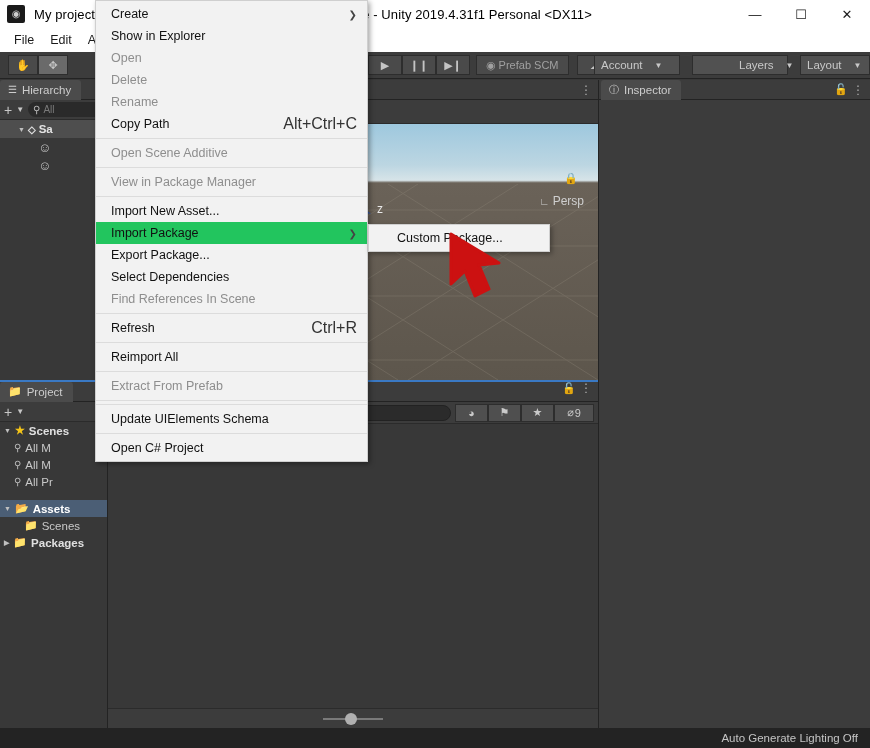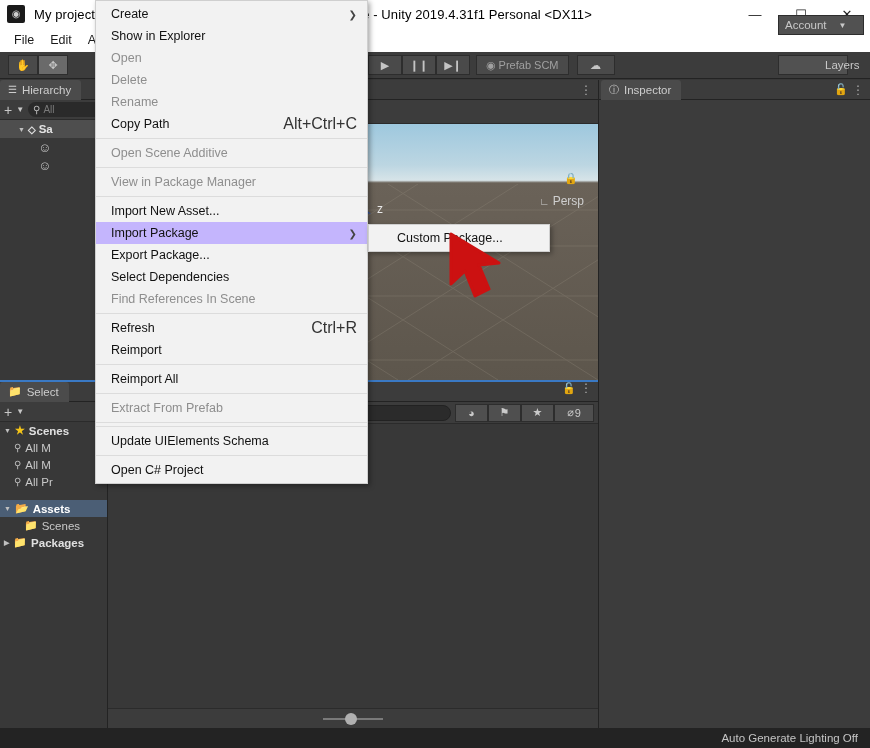--- a/index.html
+++ b/index.html
@@ -49,21 +49,21 @@
     height: 20px; min-width: 28px; background: #585858; border: 1px solid #2d2d2d;
     display: flex; align-items: center; justify-content: center;
     color: #c4c4c4; font-size: 11px; margin: 0; padding: 0 5px;
   }
   .tbtn.dark { background: #4a4a4a; }
   .tbtn.sel { background: #6a6a6a; }
   .left-tools { margin-left: 8px; gap: 0; }
   .left-tools .tbtn { width: 30px; }
   .play-group { position: absolute; left: 368px; display: flex; }
   .play-group .tbtn { width: 34px; background: #4a4a4a; }
-  .right-tools { position: absolute; right: 6px; display: flex; gap: 20px; flex-direction: column; }
+  .right-tools { position: absolute; right: 0; display: flex; gap: 12px; }
   .dropbtn {
     height: 20px; background: #515151; border: 1px solid #2d2d2d; color: #c8c8c8;
     font-size: 11.5px; display: flex; align-items: center; padding: 0 6px; gap: 12px;
   }
   .caret { font-size: 8px; color: #c8c8c8; }
 
   
   .panel-tabbar {
     height: 20px; background: #3c3c3c; display: flex; align-items: center;
     border-bottom: 1px solid #232323; position: relative;
@@ -201,21 +201,21 @@
     position: absolute; left: 95px; top: 0px; width: 273px;
     background: #f2f2f2; border: 1px solid #cfcfcf;
     box-shadow: 2px 2px 5px rgba(0,0,0,.35); padding: 2px 0; z-index: 50;
   }
   .ctx-item {
     height: 22px; display: flex; align-items: center;
     padding: 0 10px 0 15px; font-size: 12.5px; color: #111;
     justify-content: space-between; white-space: nowrap;
   }
   .ctx-item.disabled { color: #8e8e8e; }
-  .ctx-item.hl { background: #c4b5fd; color: #111; }
+  .ctx-item.hl { background: #22c55e; color: #111; }
   .ctx-sep { height: 1px; background: #dcdcdc; margin: 3px 0; }
   .ctx-right { font-size: 16px; color: #333; }
   .ctx-arrow { font-size: 10px; color: #444; }
 
   .submenu {
     position: absolute; left: 368px; top: 224px; width: 182px;
     background: #f2f2f2; border: 1px solid #cfcfcf;
     box-shadow: 2px 2px 5px rgba(0,0,0,.35); padding: 2px 0; z-index: 60;
   }
 
@@ -258,21 +258,21 @@
         <span>Prefab SCM</span>
       </div>
       <div class="tbtn" style="width:38px;margin-left:8px;">☁</div>
     </div>
 
     <div class="right-tools">
       <div class="dropbtn" style="width:86px;">
         <span>Account</span>
         <span class="caret">▼</span>
       </div>
-      <div class="dropbtn" style="width:70px;padding-left:46px;">
+      <div class="dropbtn" style="width:96px;padding-left:46px;">
         <span>Layers</span>
         <span class="caret">▼</span>
       </div>
       <div class="dropbtn" style="width:70px;">
         <span>Layout</span>
         <span class="caret">▼</span>
       </div>
     </div>
   </div>
 
@@ -367,21 +367,21 @@
         <text x="13" y="77" fill="#e9e9e9" font-size="12" text-anchor="middle" font-family="Liberation Sans">x</text>
         <text x="97" y="77" fill="#e9e9e9" font-size="12" text-anchor="middle" font-family="Liberation Sans">z</text>
       </svg>
     </div>
   </div>
 
   <div class="project">
     <div class="panel-tabbar">
       <div class="panel-tab">
         <span class="folder-ic">📁</span>
-        <span>Select</span>
+        <span>Project</span>
       </div>
     </div>
     <div class="h-toolrow">
       <span class="plusbtn">+</span>
       <span class="caret">▼</span>
     </div>
 
     <div class="p-row bold">
       <span class="tri">▼</span>
       <span class="star-ic">★</span>
@@ -500,23 +500,20 @@
       <span>Select Dependencies</span>
     </div>
     <div class="ctx-item disabled">
       <span>Find References In Scene</span>
     </div>
     <div class="ctx-sep"></div>
     <div class="ctx-item">
       <span>Refresh</span>
       <span class="ctx-right">Ctrl+R</span>
     </div>
-    <div class="ctx-item">
-      <span>Reimport</span>
-    </div>
     <div class="ctx-sep"></div>
     <div class="ctx-item">
       <span>Reimport All</span>
     </div>
     <div class="ctx-sep"></div>
     <div class="ctx-item disabled">
       <span>Extract From Prefab</span>
     </div>
     <div class="ctx-sep"></div>
     <div class="ctx-sep"></div>

